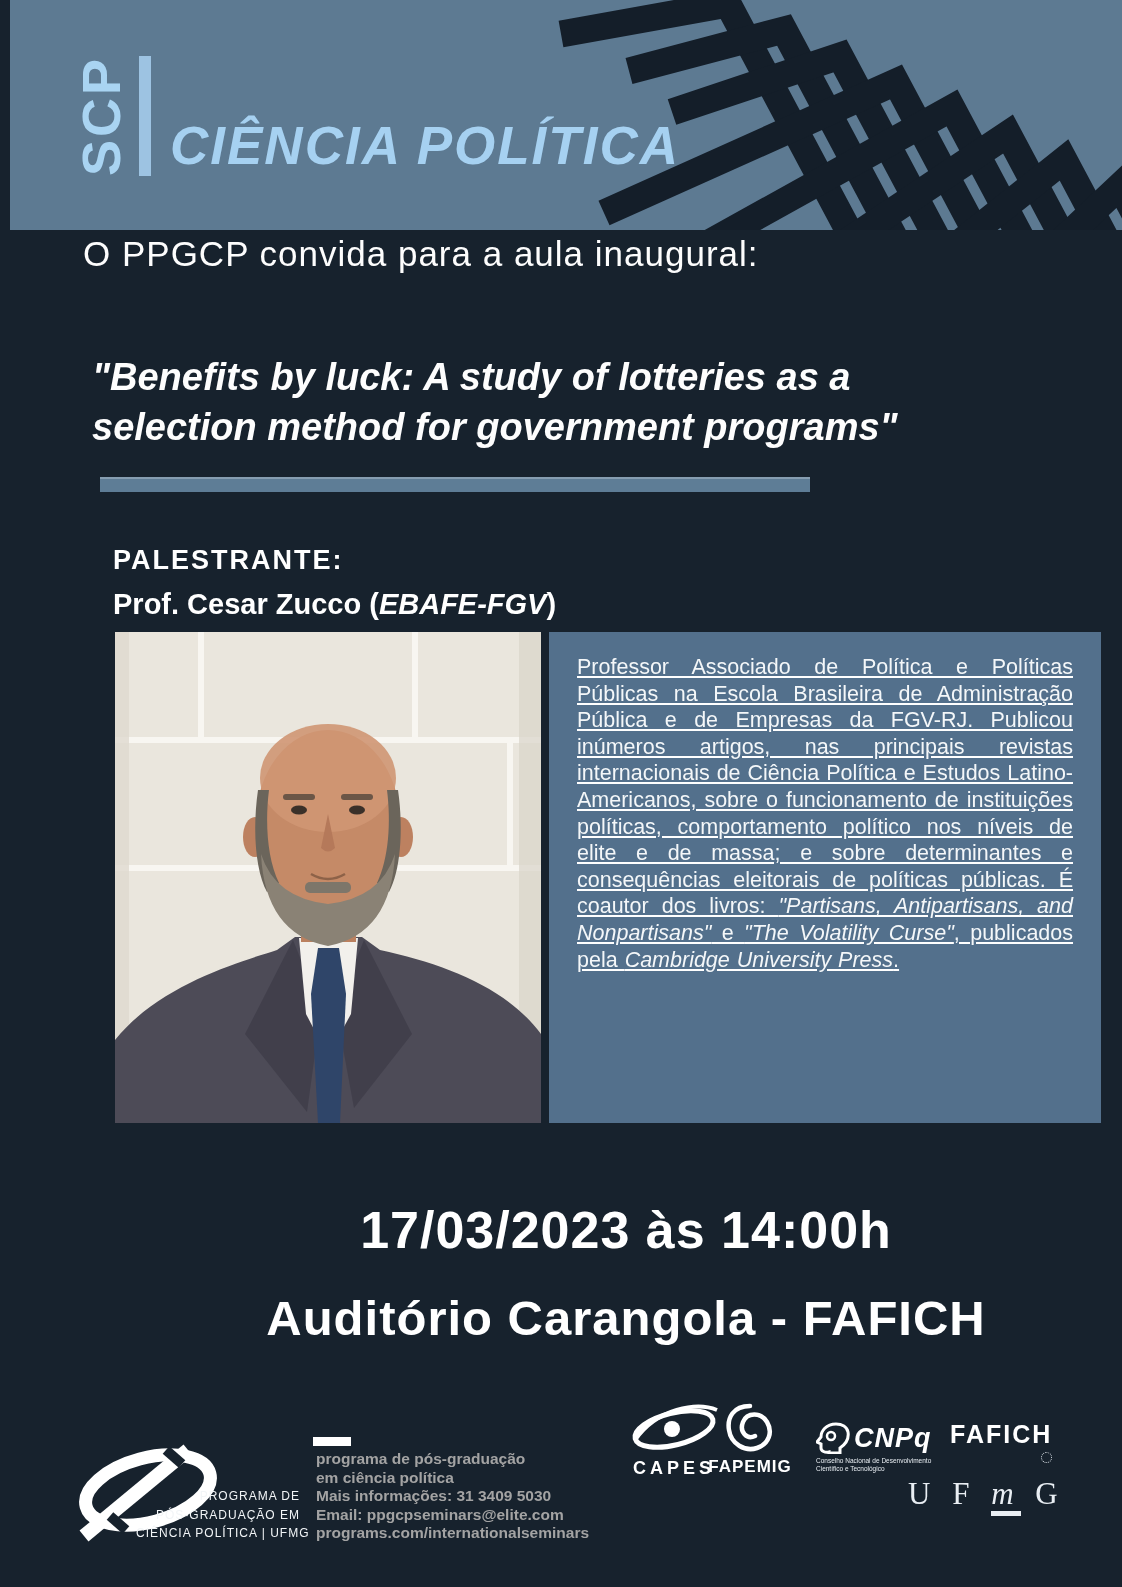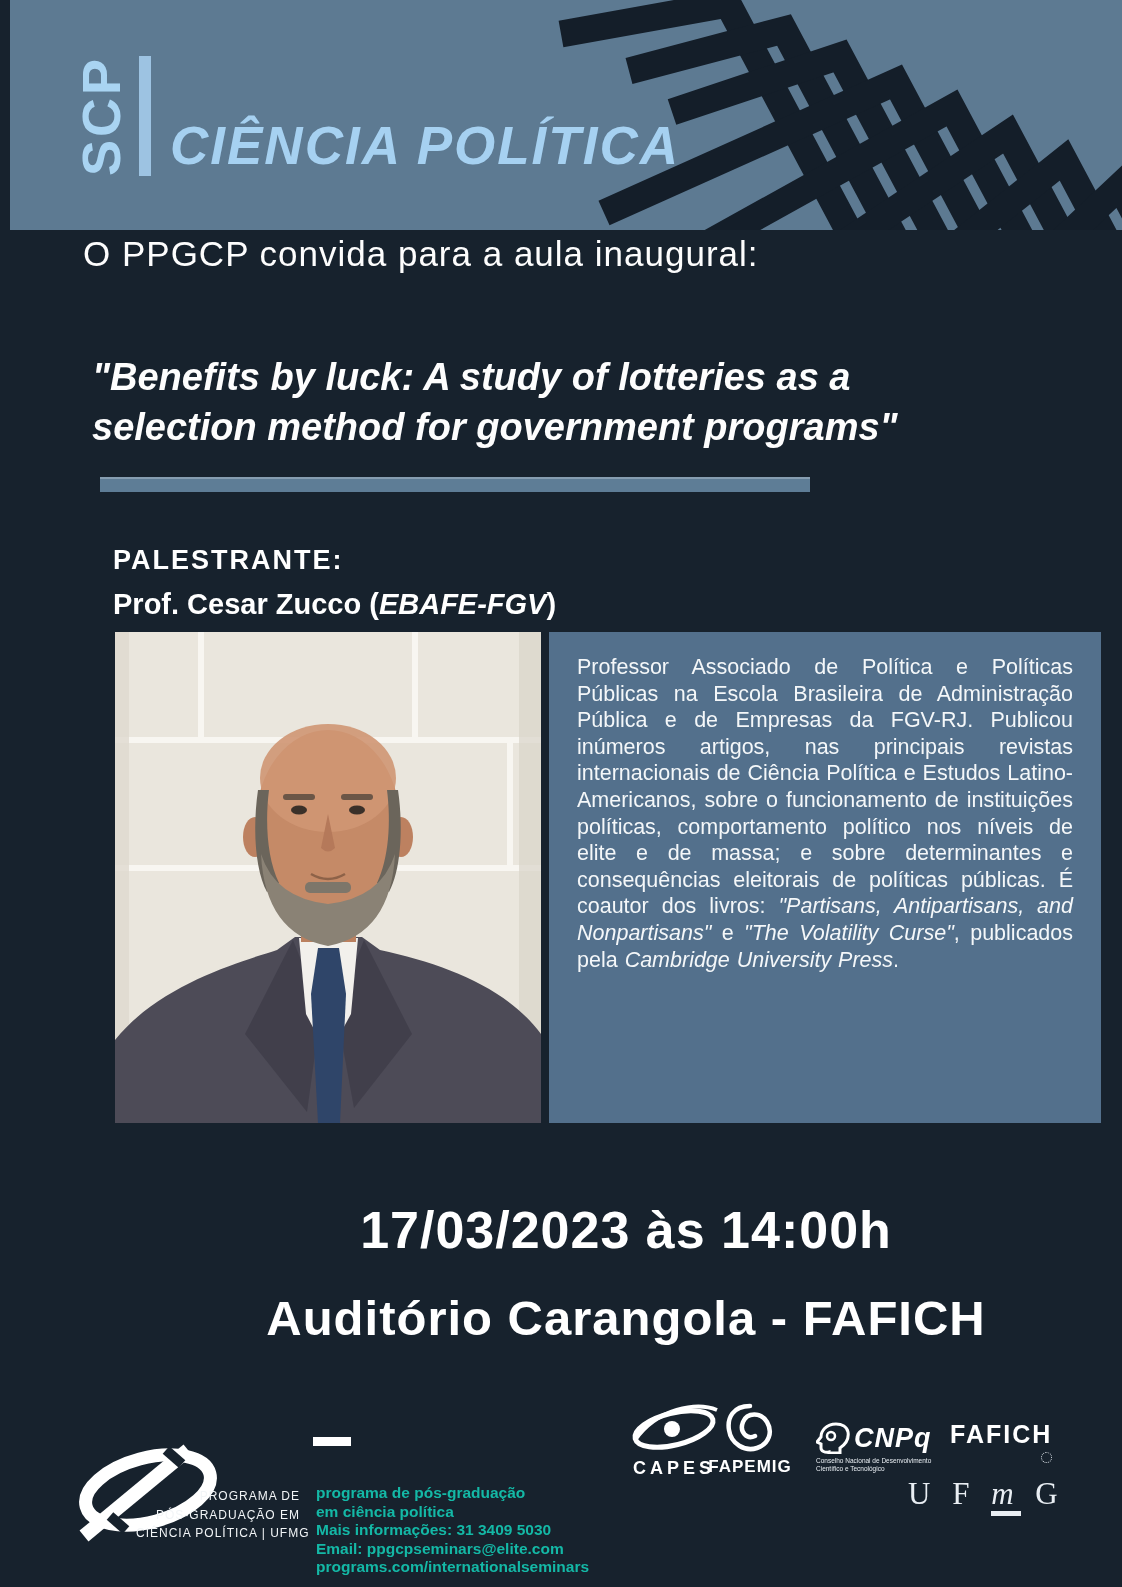--- a/index.html
+++ b/index.html
@@ -20,32 +20,32 @@
   .talk-title{position:absolute;left:92px;top:352px;width:920px;font-size:38px;font-weight:bold;
               font-style:italic;line-height:50px;color:#fdfdfd;}
   .divider{position:absolute;left:100px;top:477px;width:710px;height:15px;background:#5e7d96;
            box-shadow:inset 0 2px 0 rgba(255,255,255,.25);}
   
   .palestrante{position:absolute;left:113px;top:545px;font-size:27px;font-weight:bold;letter-spacing:2px;}
   .prof{position:absolute;left:113px;top:588px;font-size:29px;font-weight:bold;}
   .prof .it, .bio .it{font-style:italic;}
   .photo{position:absolute;left:115px;top:632px;width:426px;height:491px;background:#eae6dd;}
   .bio-box{position:absolute;left:549px;top:632px;width:552px;height:491px;background:#53708c;box-sizing:border-box;
-           padding:22px 28px 0 28px;overflow:hidden;}
+           padding:22px 28px 0 28px;overflow:hidden;text-decoration:underline;}
   .bio{font-size:21.5px;line-height:26.6px;text-align:justify;color:#f4f7f9;word-spacing:1px;}
   
   .event-line{position:absolute;left:130px;width:992px;text-align:center;font-weight:bold;white-space:nowrap;}
   .date{top:1200px;font-size:52px;letter-spacing:1px;}
   .loc{top:1290px;font-size:49px;letter-spacing:1px;}
   
   .cp-logo{position:absolute;left:70px;top:1442px;}
   .logo-caption{position:absolute;left:136px;top:1487px;width:164px;text-align:right;
                 font-size:12px;letter-spacing:1px;line-height:18.5px;color:#f2f5f7;white-space:nowrap;}
   .dash{position:absolute;left:313px;top:1437px;width:38px;height:9px;background:#fff;}
-  .program{position:absolute;left:316px;top:1484px;font-size:15.5px;font-weight:bold;line-height:18.5px;color:#14b8a6;}
+  .program{position:absolute;left:316px;top:1450px;font-size:15.5px;font-weight:bold;line-height:18.5px;color:#a3a3a3;}
   .capes{position:absolute;left:598px;top:1402px;width:94px;text-align:center;margin-left:29px;}
   .capes .lbl{font-size:18px;font-weight:bold;letter-spacing:4px;margin-top:2px;}
   .fapemig{position:absolute;left:700px;top:1402px;width:100px;text-align:center;}
   .fapemig .lbl{font-size:17px;font-weight:bold;letter-spacing:1px;margin-top:3px;}
   .cnpq{position:absolute;left:816px;top:1422px;width:150px;}
   .cnpq-row{display:flex;align-items:center;}
   .cnpq .word{font-size:27px;font-weight:bold;font-style:italic;letter-spacing:1px;margin-left:4px;}
   .cnpq .sub{font-size:6.5px;line-height:7.5px;margin-top:3px;color:#e8edf2;}
   .fafich{position:absolute;left:950px;top:1420px;text-align:right;}
   .fafich .lbl{font-size:25px;font-weight:bold;letter-spacing:2px;}

